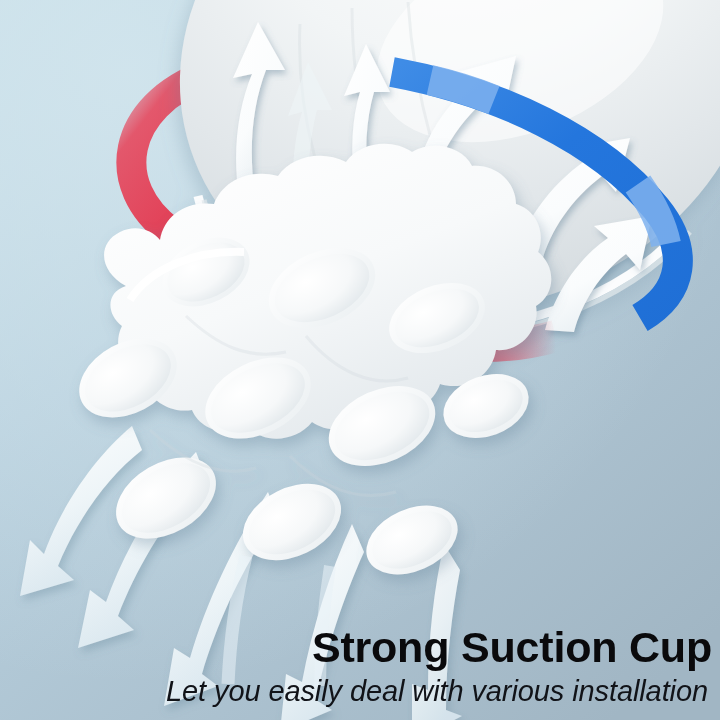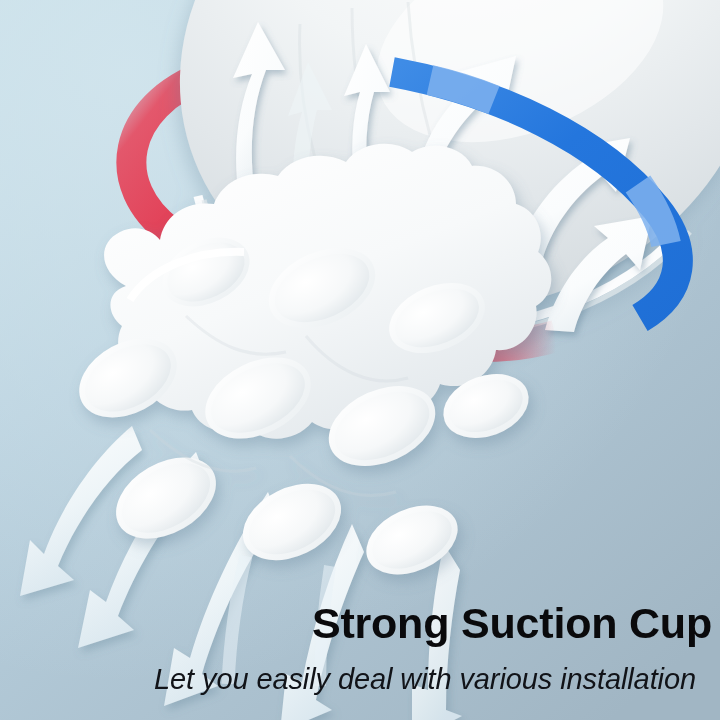--- a/index.html
+++ b/index.html
@@ -42,21 +42,21 @@
     white-space: nowrap;
   }
   .subline {
     font-family: "Liberation Sans", sans-serif;
     font-style: italic;
     font-weight: normal;
     font-size: 29px;
     line-height: 34px;
     letter-spacing: -0.1px;
     color: #111318;
-    margin: 16px;
+    margin: 4px;
     white-space: nowrap;
   }
 </style>
 </head>
 <body>
 
 <div id="stage">
 
   <svg id="bg" viewBox="0 0 720 720" xmlns="http://www.w3.org/2000/svg">
     <defs>

